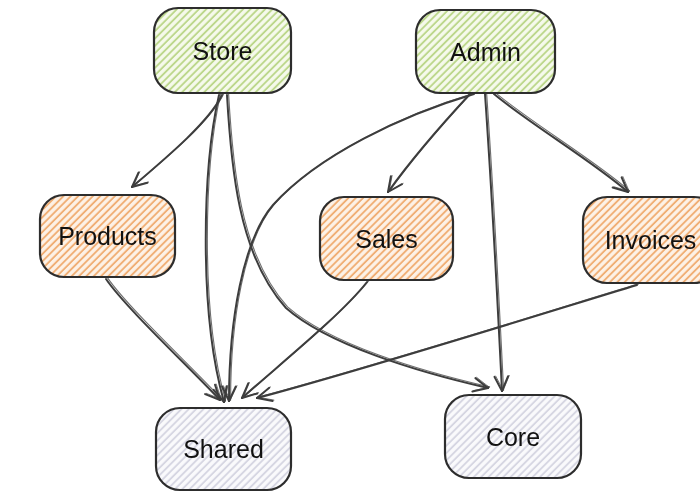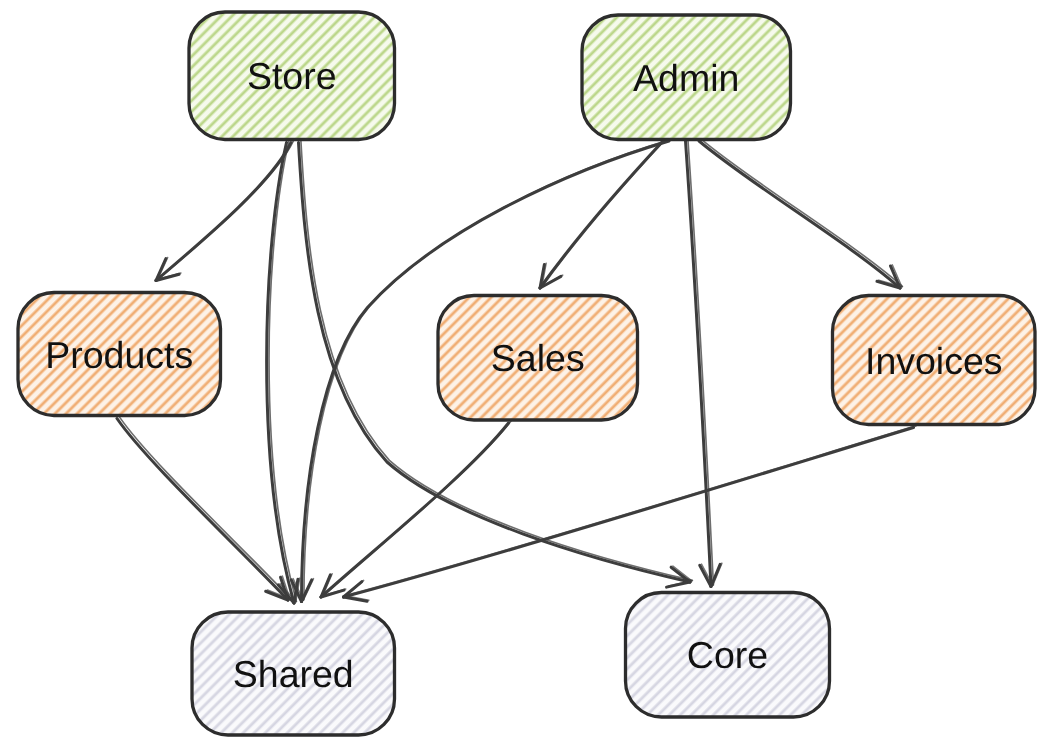--- a/index.html
+++ b/index.html
@@ -2,21 +2,21 @@
 <html><head>
 <meta charset="utf-8">
 <style>
   html, body {
     margin: 0; padding: 0;
     width: 700px; height: 500px;
     background: #ffffff;
     overflow: hidden;
     font-family: "Liberation Sans", sans-serif;
   }
-  #canvas-wrap { position: relative; width: 580px; height: 500px; }
+  #canvas-wrap { position: relative; width: 580px; height: 500px; margin-left: 28px; }
   svg { display: block; }
   .node-label {
     font-family: "Liberation Sans", sans-serif;
     font-size: 25px;
     fill: #111111;
     text-anchor: middle;
     user-select: none;
   }
 </style>
 </head>

